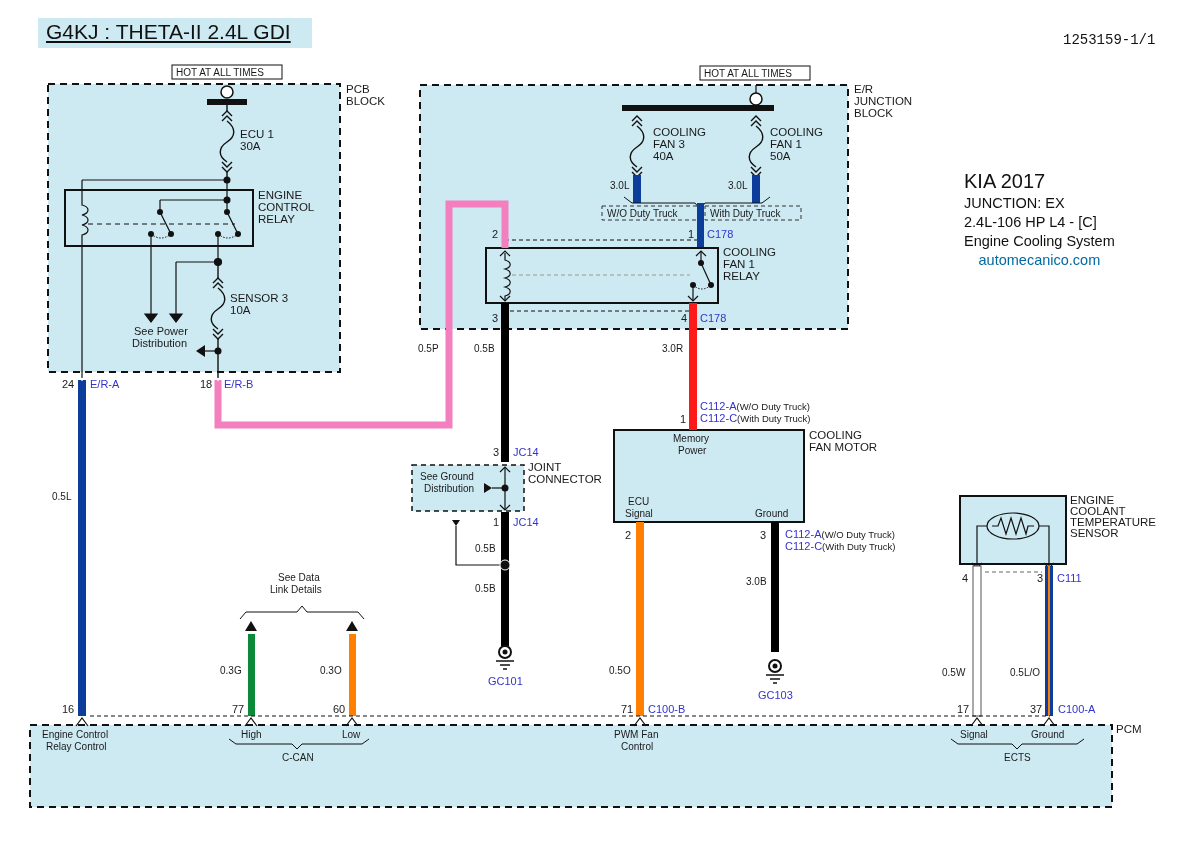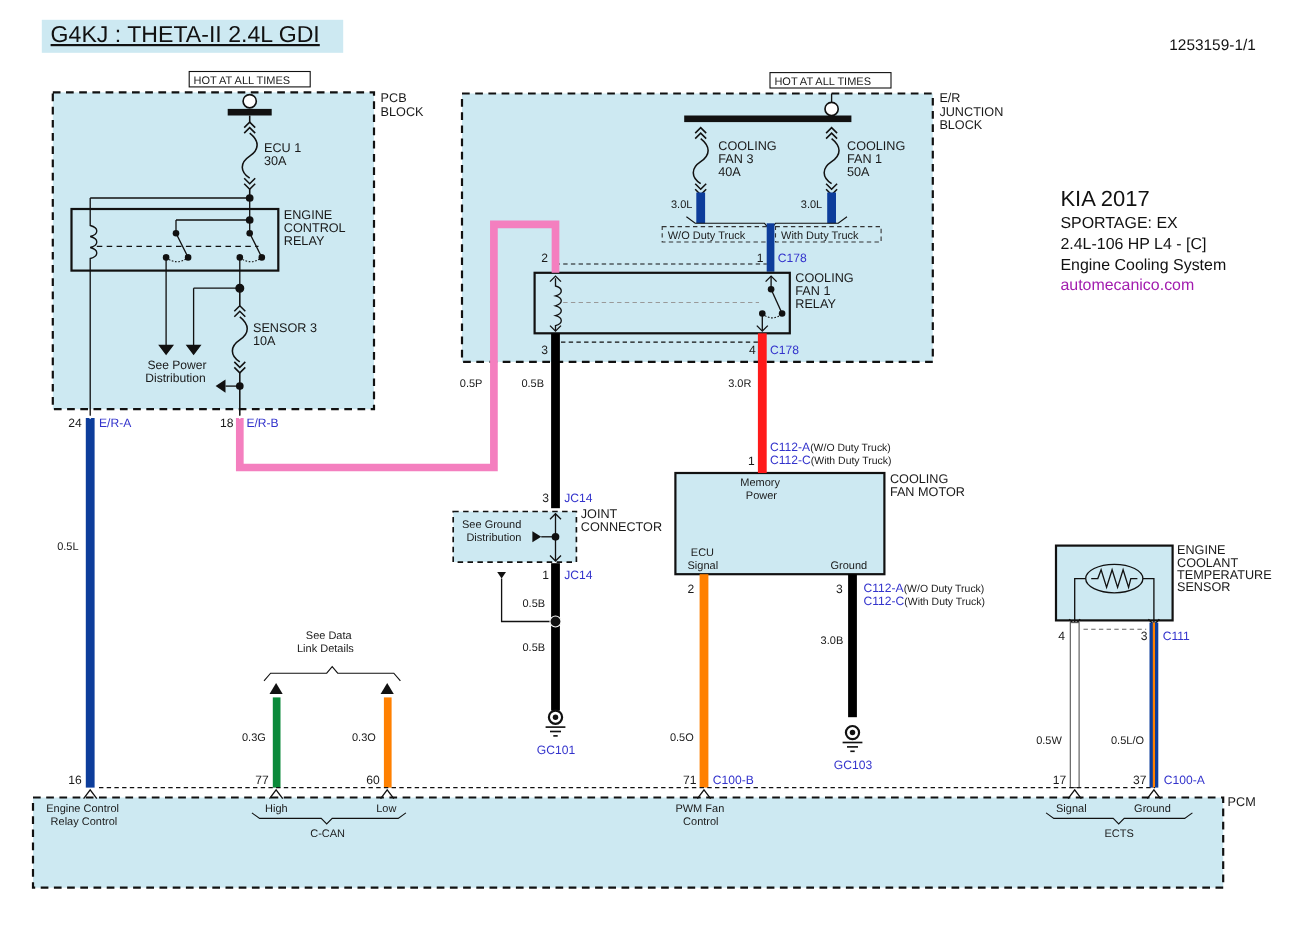--- a/index.html
+++ b/index.html
@@ -5,35 +5,35 @@
   html, body { margin: 0; padding: 0; background: #ffffff; }
   body { width: 1190px; height: 864px; position: relative; overflow: hidden; font-family: "Liberation Sans", sans-serif; }
   svg { position: absolute; left: 0; top: 0; }
   .t { font-family: "Liberation Sans", sans-serif; fill: #1a1a1a; }
   .lbl { font-size: 11px; }
   .cmp { font-size: 11.5px; }
   .conn { font-size: 11px; fill: #3333cc; }
   .small { font-size: 10px; }
   .title-box { position: absolute; left: 38px; top: 18px; width: 274px; height: 30px; background: #cde9f2; }
   .title-text { position: absolute; left: 46px; top: 20px; font-size: 21px; color: #111; white-space: nowrap; text-decoration: underline; }
-  .docnum { position: absolute; left: 1063px; top: 32px; font-size: 14px; color: #111; }
+  .docnum { position: absolute; left: 1063px; top: 32px; font-size: 14px; color: #111; font-family: Liberation Mono, monospace; }
   .info { position: absolute; left: 964px; top: 168px; color: #111; line-height: 1.3; }
   .info .make { font-size: 20px; }
   .info .line { font-size: 14.5px; }
-  .info .site { font-size: 14.5px; color: #a21caf; }
+  .info .site { font-size: 14.5px; color: #0369a1; text-align: center; }
 </style>
 </head>
 <body>
 
 <div class="title-box"></div>
 <div class="title-text">G4KJ : THETA-II 2.4L GDI</div>
 <div class="docnum">1253159-1/1</div>
 <div class="info">
   <div class="make">KIA 2017</div>
-  <div class="line">SPORTAGE: EX</div>
+  <div class="line">JUNCTION: EX</div>
   <div class="line">2.4L-106 HP L4 - [C]</div>
   <div class="line">Engine Cooling System</div>
   <div class="site">automecanico.com</div>
 </div>
 
 <svg width="1190" height="864" viewBox="0 0 1190 864">
 
   <rect x="48" y="84" width="292" height="288" fill="#cde9f2" stroke="#111" stroke-width="2" stroke-dasharray="7,5"></rect>
   <rect x="420" y="85" width="428" height="244" fill="#cde9f2" stroke="#111" stroke-width="2" stroke-dasharray="7,5"></rect>
   <rect x="30" y="725" width="1082" height="82" fill="#cde9f2" stroke="#111" stroke-width="2" stroke-dasharray="7,5"></rect>

